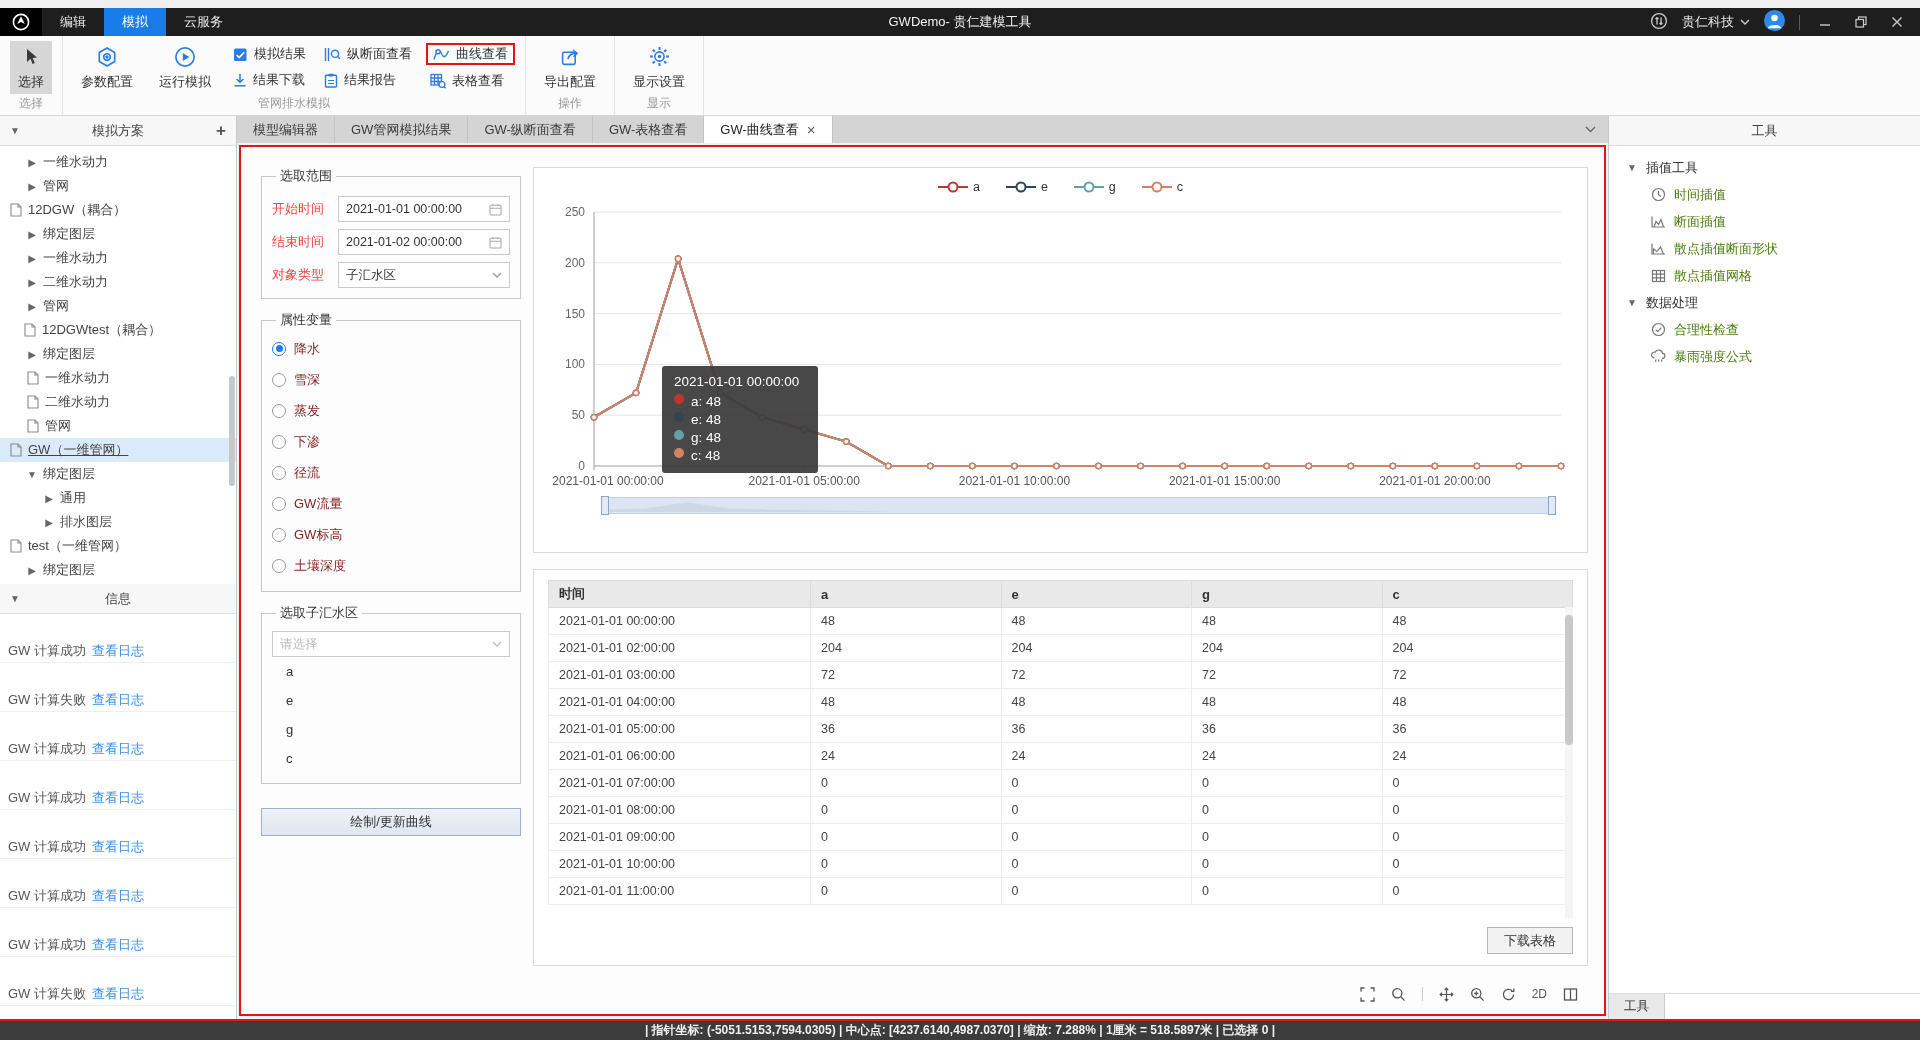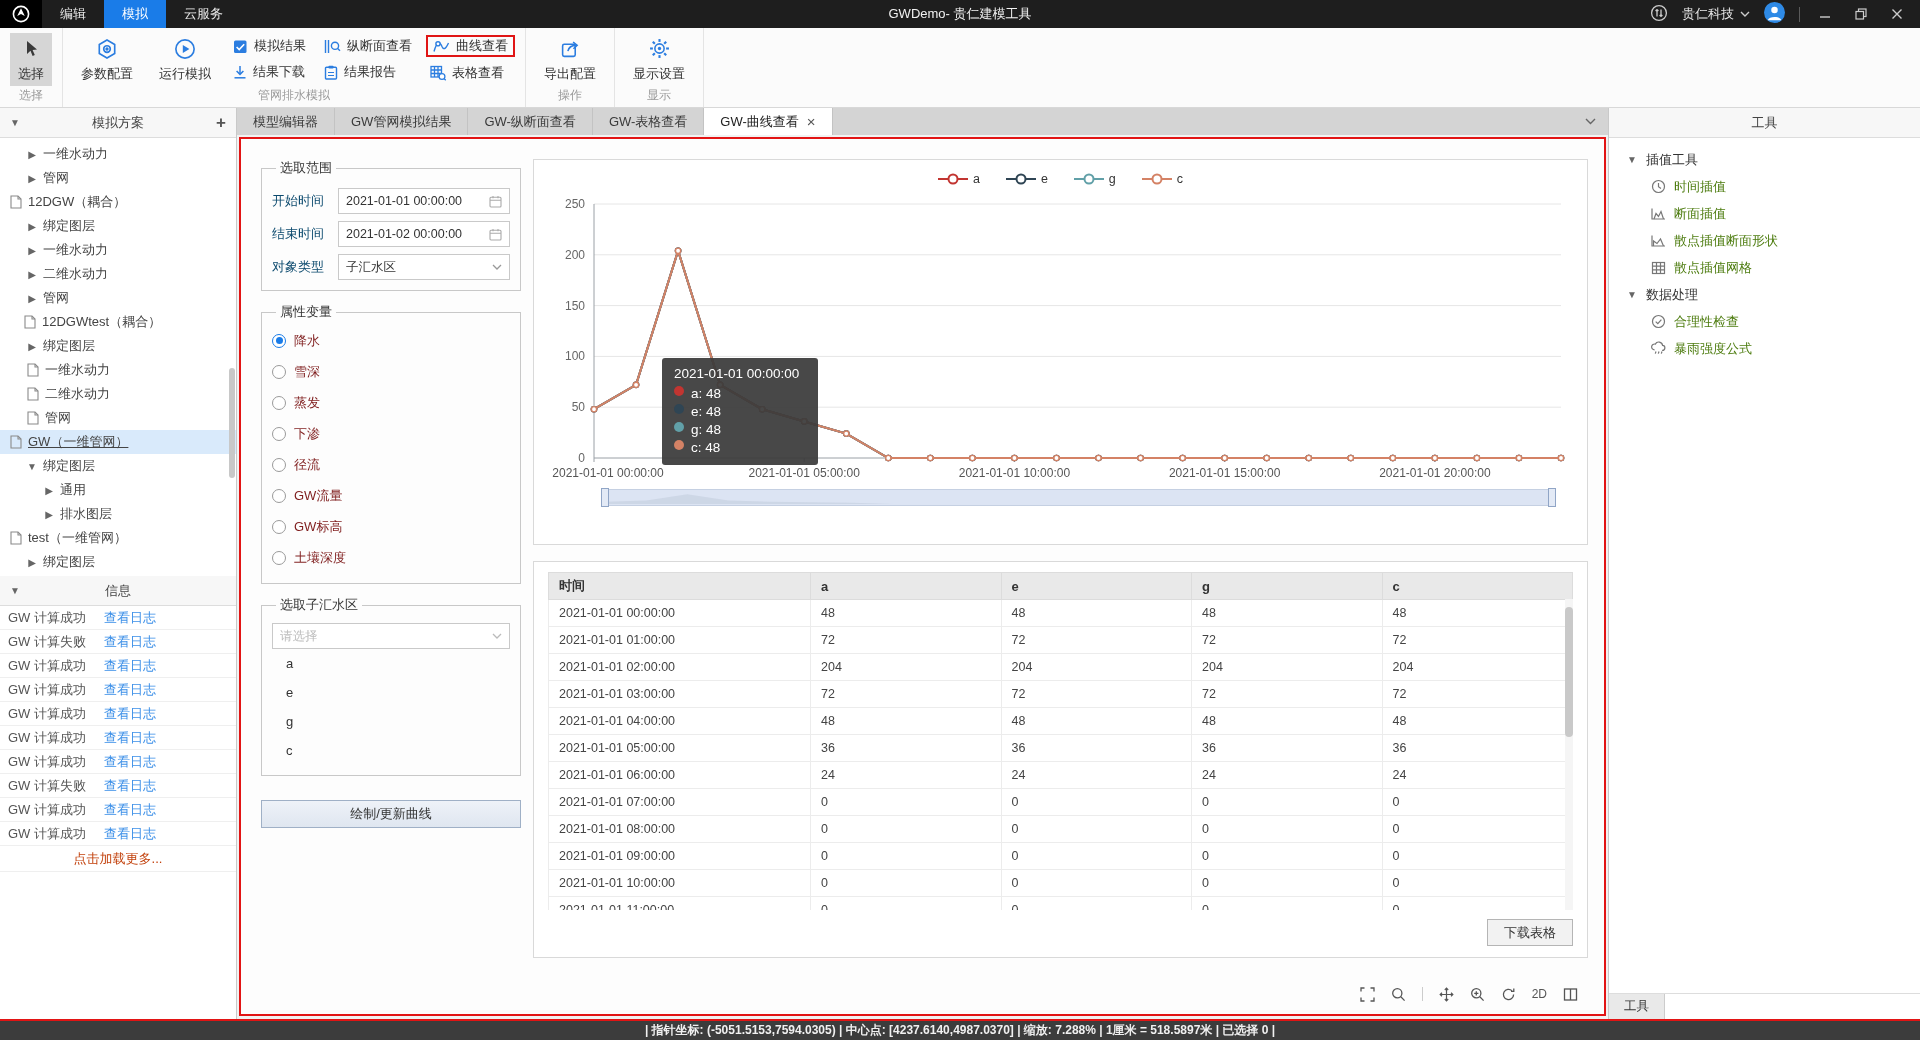--- a/index.html
+++ b/index.html
@@ -1,21 +1,21 @@
 <!DOCTYPE html>
 <html><head>
 <meta charset="utf-8">
 <style>
   * { box-sizing: border-box; margin: 0; padding: 0; }
   html,body { width:1920px; height:1040px; overflow:hidden; }
   body { font-family:"Liberation Sans","DejaVu Sans",sans-serif; font-size:13px; color:#333; background:#f0f0f0; }
   .app { width:1920px; height:1040px; display:flex; flex-direction:column; }
 
   
-  .titlebar { height:28px; background:#1e1e1e; color:#ddd; display:flex; align-items:center; position:relative; flex:0 0 auto; }
+  .titlebar { height:28px; background:#1e1e1e; color:#ddd; display:flex; align-items:center; position:relative; flex:0 0 auto;margin-top:8px; }
   .logo { width:42px; height:28px; background:#000; display:flex; align-items:center; justify-content:center; }
   .menus { display:flex; height:28px; }
   .menu { padding:0 18px; line-height:28px; font-size:13px; color:#e8e8e8; cursor:default; }
   .menu.active { background:#1a7ce8; color:#fff; }
   .tb-title { position:absolute; left:0; right:0; text-align:center; font-size:13px; color:#f2f2f2; pointer-events:none; }
   .tb-right { margin-left:auto; display:flex; align-items:center; gap:14px; padding-right:12px; z-index:1; }
   .tb-company { display:flex; align-items:center; gap:6px; color:#e8e8e8; font-size:13px; }
   .tb-sep { width:1px; height:15px; background:#5a5a5a; }
   .winbtn { display:flex; align-items:center; justify-content:center; width:22px; height:22px; }
 
@@ -38,41 +38,41 @@
   .left-sidebar { width:237px; flex:0 0 auto; border-right:1px solid #c9c9c9; display:flex; flex-direction:column; background:#fff; }
   .side-header { height:30px; flex:0 0 auto; background:#f7f7f7; border-bottom:1px solid #ddd; display:flex; align-items:center; position:relative; justify-content:center; font-size:13px; color:#444; }
   .side-header .hcaret { position:absolute; left:10px; color:#666; font-size:10px; }
   .side-header .hplus { position:absolute; right:10px; color:#555; font-size:17px; font-weight:bold; line-height:1; }
   .tree { position:relative; padding:4px 0 2px; flex:0 0 auto; }
   .tree-row { display:flex; align-items:center; height:24px; gap:6px; font-size:13px; color:#444; cursor:default; }
   .tree-row.selected { background:#d9eafb; }
   .tree-caret { color:#666; font-size:10px; width:10px; text-align:center; }
   .tree-scrollbar { position:absolute; right:1px; top:230px; width:6px; height:110px; background:#c8c8c8; border-radius:3px; }
   .info-list { flex:0 0 auto; }
-  .info-row { height:24px; display:flex; align-items:center; padding:0 8px; font-size:13px; color:#555; border-bottom:1px solid #efefef; gap:18px; }
+  .info-row { height:24px; display:flex; align-items:center; padding:0 8px; font-size:13px; color:#555; border-bottom:1px solid #efefef; gap:6px;margin-top:25px; }
   .link { color:#3b8fe8; }
   .load-more { height:26px; display:flex; align-items:center; justify-content:center; color:#c2410c; font-size:13px; border-bottom:1px solid #efefef; }
 
   
   .center-col { flex:1; display:flex; flex-direction:column; min-width:0; background:#f2f2f2; }
   .tabstrip { height:27px; flex:0 0 auto; background:#d4d4d4; display:flex; align-items:stretch; }
   .tab { padding:0 16px; line-height:27px; font-size:13px; color:#3a3a3a; border-right:1px solid #c3c3c3; display:flex; align-items:center; gap:8px; }
   .tab.active { background:#fff; color:#222; }
   .tab-close { font-size:15px; color:#555; line-height:1; }
   .tab-chevron { margin-left:auto; display:flex; align-items:center; padding-right:12px; }
 
   .redarea { flex:1; border:2px solid #e21414; margin:2px 2px 3px 2px; background:#fdfdfd; display:flex; flex-direction:column; min-height:0; padding:20px 16px 4px 20px; }
   .main-flex { display:flex; gap:12px; flex:1; min-height:0; }
 
   
   .control-panel { width:260px; flex:0 0 auto; display:flex; flex-direction:column; }
   fieldset { border:1px solid #c8c8c8; margin-bottom:12px; padding:4px 10px 10px; }
   legend { font-size:13px; color:#333; padding:0 4px; margin-left:4px; }
   .frow { display:flex; align-items:center; margin-top:7px; gap:8px; }
-  .frow .flabel { width:58px; font-size:13px; color:#0c4a6e; flex:0 0 auto; }
+  .frow .flabel { width:58px; font-size:13px; color:#ef4444; flex:0 0 auto; }
   .inputbox { flex:1; height:26px; border:1px solid #c9c9c9; background:#fff; display:flex; align-items:center; justify-content:space-between; padding:0 7px; font-size:12.5px; color:#333; }
   .attr-row { height:31px; display:flex; align-items:center; gap:8px; font-size:13px; color:#7f1d1d; }
   .radio { width:14px; height:14px; border:1px solid #9a9a9a; border-radius:50%; background:#fff; flex:0 0 auto; }
   .radio.sel { border-color:#1a7ce8; }
   .radio.sel::after { content:''; display:block; width:7px; height:7px; margin:2.5px; border-radius:50%; background:#1a7ce8; }
   .sc-select { height:26px; border:1px solid #c9c9c9; background:#fff; display:flex; align-items:center; justify-content:space-between; padding:0 7px; font-size:12.5px; color:#bbb; }
   .sc-item { height:29px; display:flex; align-items:center; padding-left:14px; font-size:13px; color:#333; }
   .draw-btn { height:28px; margin-top:12px; border:1px solid #9fb0c6; background:linear-gradient(#eef2f8,#dfe6f0); font-size:13px; color:#333; display:flex; align-items:center; justify-content:center; }
 
   
@@ -807,27 +807,20 @@
                     </thead>
                   <tbody id="tbl-body">
                       <tr>
                         <td>2021-01-01 00:00:00</td>
                         <td>48</td>
                         <td>48</td>
                         <td>48</td>
                         <td>48</td>
                       </tr>
                       <tr>
-                        <td>2021-01-01 01:00:00</td>
-                        <td>72</td>
-                        <td>72</td>
-                        <td>72</td>
-                        <td>72</td>
-                      </tr>
-                      <tr>
                         <td>2021-01-01 02:00:00</td>
                         <td>204</td>
                         <td>204</td>
                         <td>204</td>
                         <td>204</td>
                       </tr>
                       <tr>
                         <td>2021-01-01 03:00:00</td>
                         <td>72</td>
                         <td>72</td>

